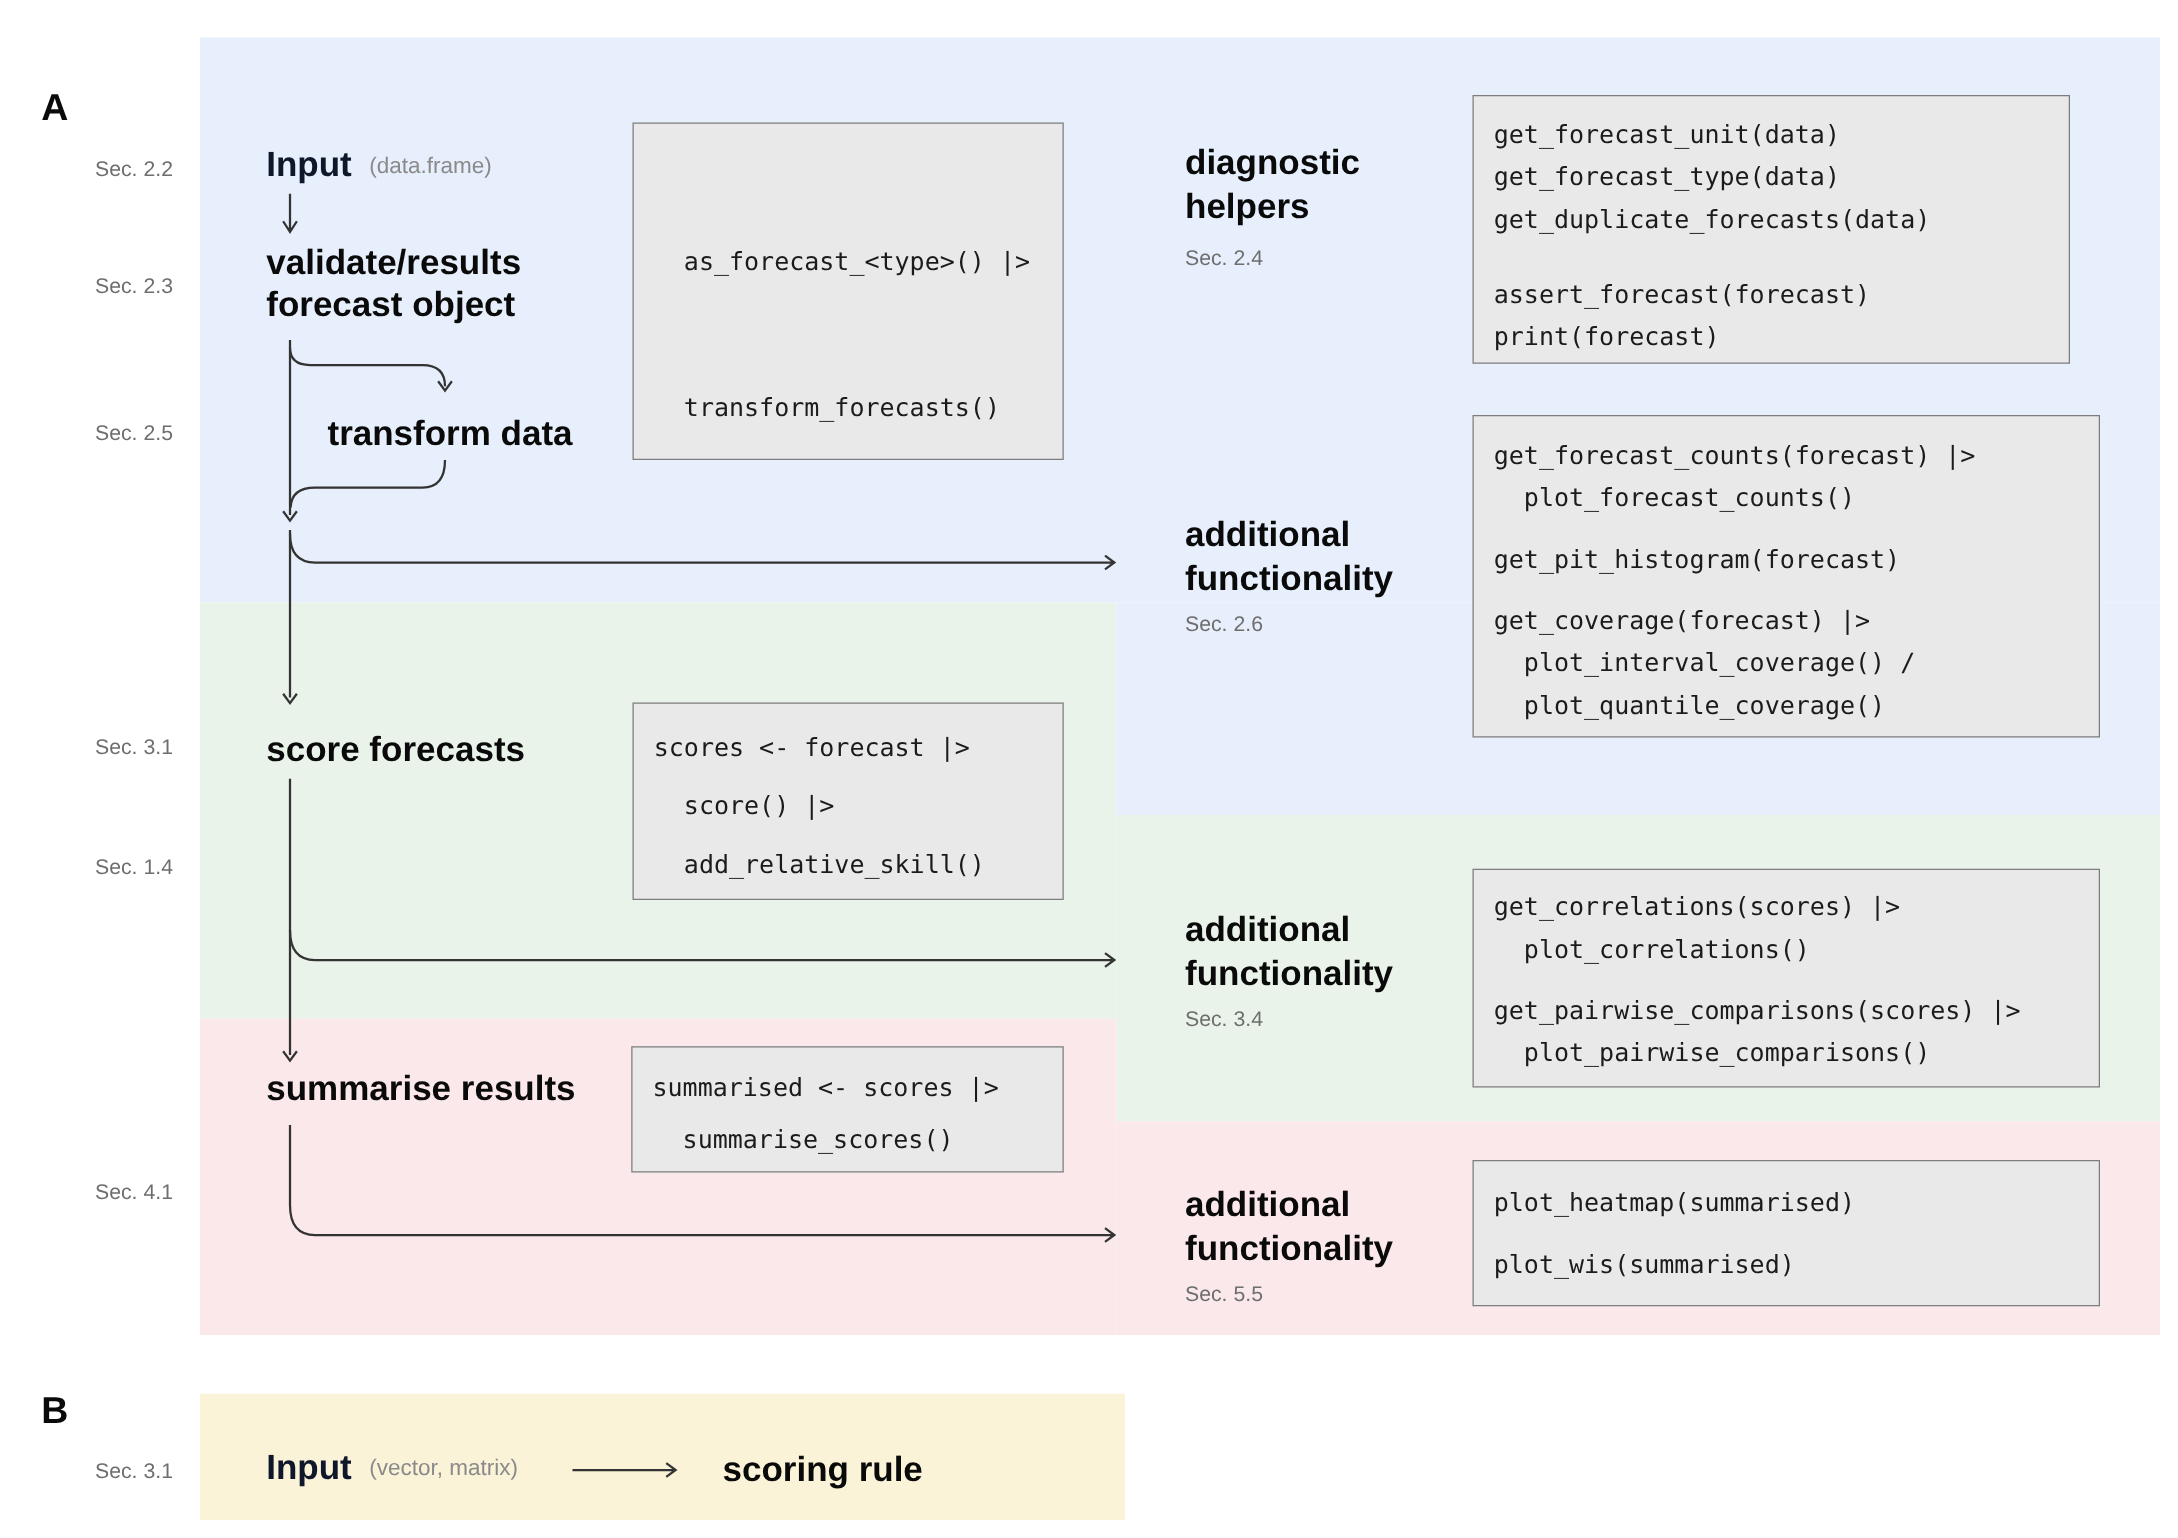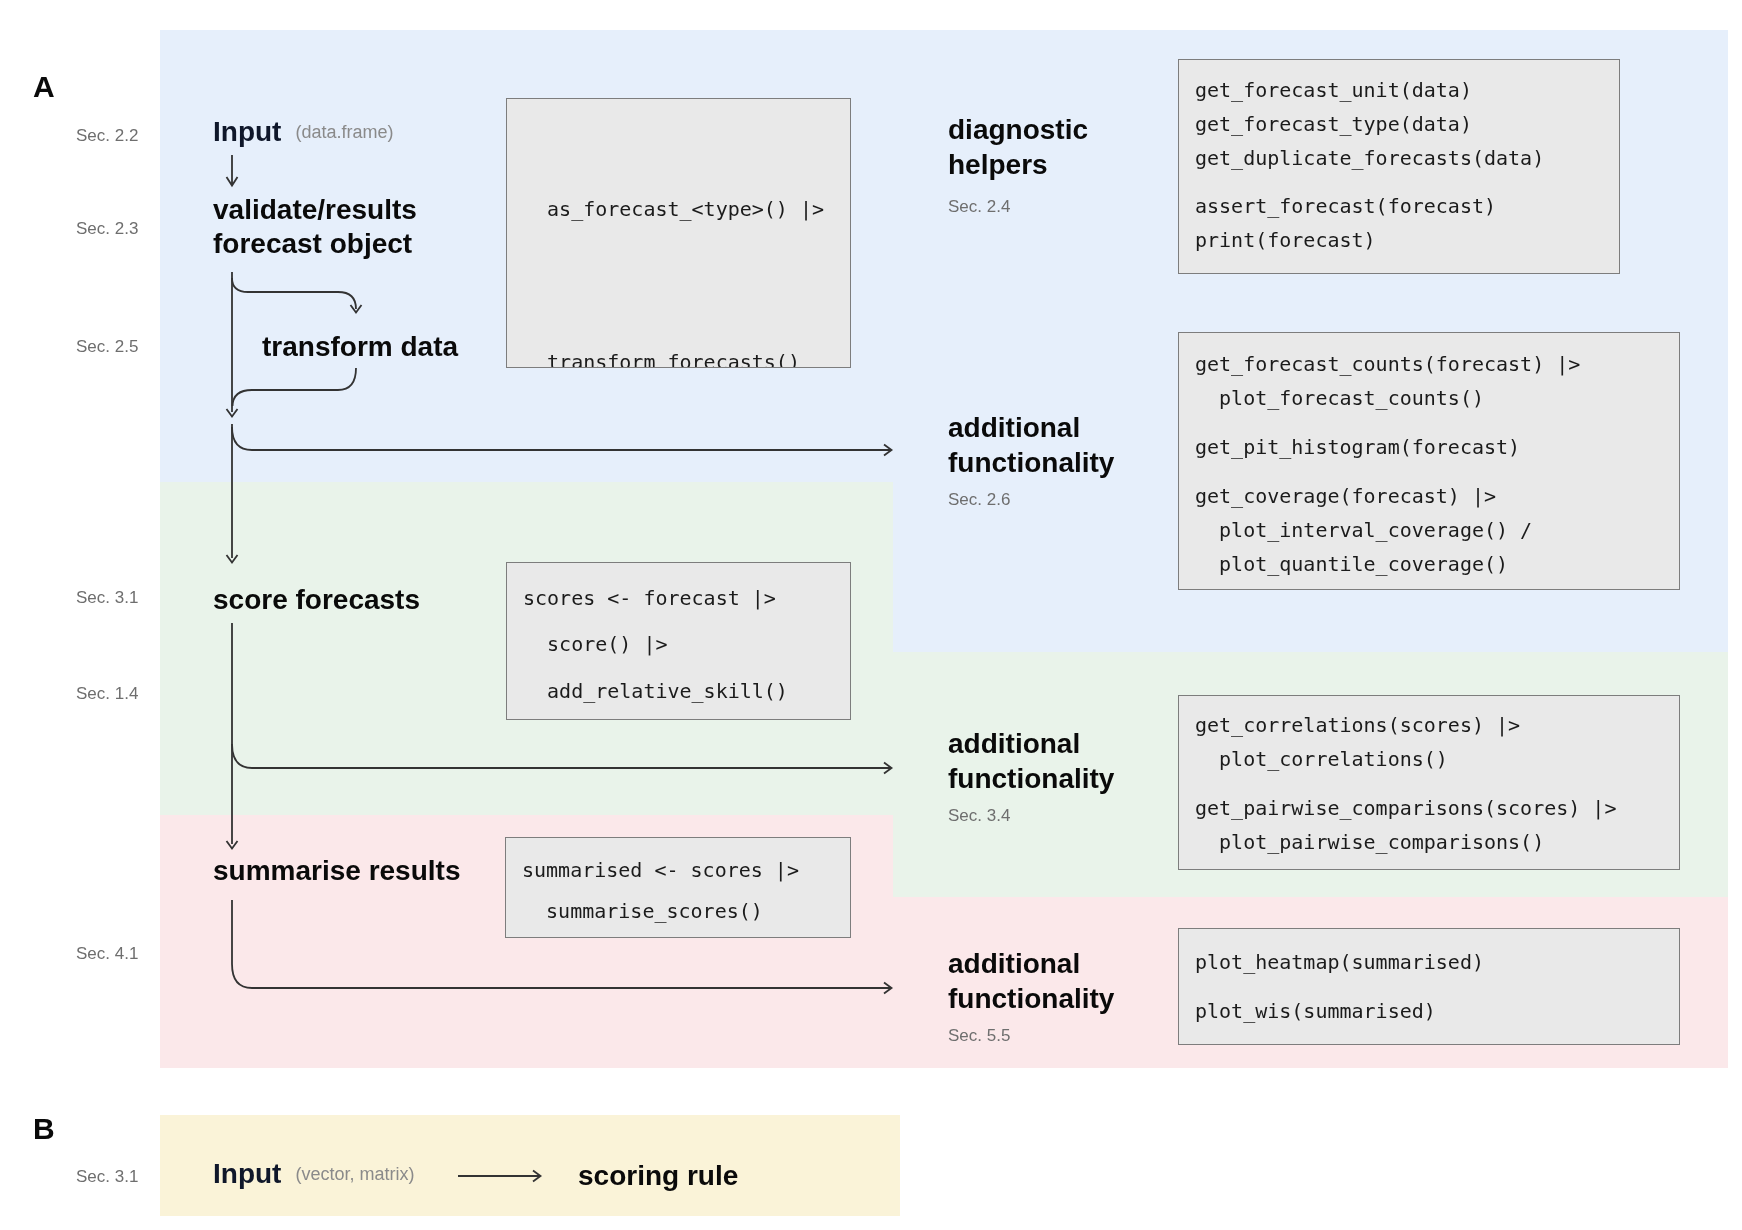--- a/index.html
+++ b/index.html
@@ -14,22 +14,22 @@
   .sec{position:absolute;font-size:17px;color:#6e6e6e;white-space:nowrap;}
   .flow-label{position:absolute;font-size:28px;font-weight:700;color:#0a0a0a;line-height:34px;white-space:nowrap;}
   .flow-row{position:absolute;display:flex;align-items:center;gap:14px;white-space:nowrap;}
   .flow-row .big{font-size:28px;font-weight:700;color:#0f172a;}
   .annot{font-size:18px;font-weight:400;color:#8a8a8a;}
   .codebox{position:absolute;background:#e9e9e9;border:1px solid #7d7d7d;box-sizing:border-box;
            padding-left:16px;overflow:hidden;}
   .cl{font-family:"DejaVu Sans Mono",monospace;font-size:20px;line-height:34px;color:#1b1b1b;white-space:pre;}
   .rhead{position:absolute;font-size:28px;font-weight:700;color:#0a0a0a;line-height:35px;white-space:nowrap;}
   .rsec{position:absolute;font-size:17px;color:#6e6e6e;white-space:nowrap;}
-  .m7{margin-top:7px}.m12{margin-top:12px}.m13{margin-top:13px}.gap14{margin-top:14px}.gap15{margin-top:15px}
-  .m81{margin-top:81px}.m83{margin-top:119px}
+  .m7{margin-top:7px}.m12{margin-top:12px}.m13{margin-top:13px}.gap14{margin-top:26px}.gap15{margin-top:15px}
+  .m81{margin-top:81px}.m83{margin-top:83px}
   svg.arrows{position:absolute;left:0;top:0;}
   svg.arrows path{fill:none;stroke:#333333;stroke-width:1.8;}
 </style>
 </head>
 <body>
 
 <div class="canvas">
 
   <div class="region blue" style="left:160px;top:30px;width:1568px;height:452px"></div>
   <div class="region blue" style="left:893px;top:482px;width:835px;height:170px"></div>
@@ -87,21 +87,21 @@
   <div class="codebox" style="left:505px;top:837px;width:346px;height:101px;padding-top:15px">
     <div class="cl">summarised &lt;- scores |&gt;</div>
     <div class="cl m7">  summarise_scores()</div>
   </div>
 
   <div class="rhead" style="left:948px;top:112px">
     <div>diagnostic</div>
     <div>helpers</div>
   </div>
   <div class="rsec" style="left:948px;top:197px">Sec. 2.4</div>
-  <div class="codebox" style="left:1178px;top:59px;width:442px;height:215px;padding-top:13px">
+  <div class="codebox" style="left:1178px;top:76px;width:478px;height:215px;padding-top:13px">
     <div class="cl">get_forecast_unit(data)</div>
     <div class="cl">get_forecast_type(data)</div>
     <div class="cl">get_duplicate_forecasts(data)</div>
     <div class="cl gap14">assert_forecast(forecast)</div>
     <div class="cl">print(forecast)</div>
   </div>
 
   <div class="rhead" style="left:948px;top:410px">
     <div>additional</div>
     <div>functionality</div>

